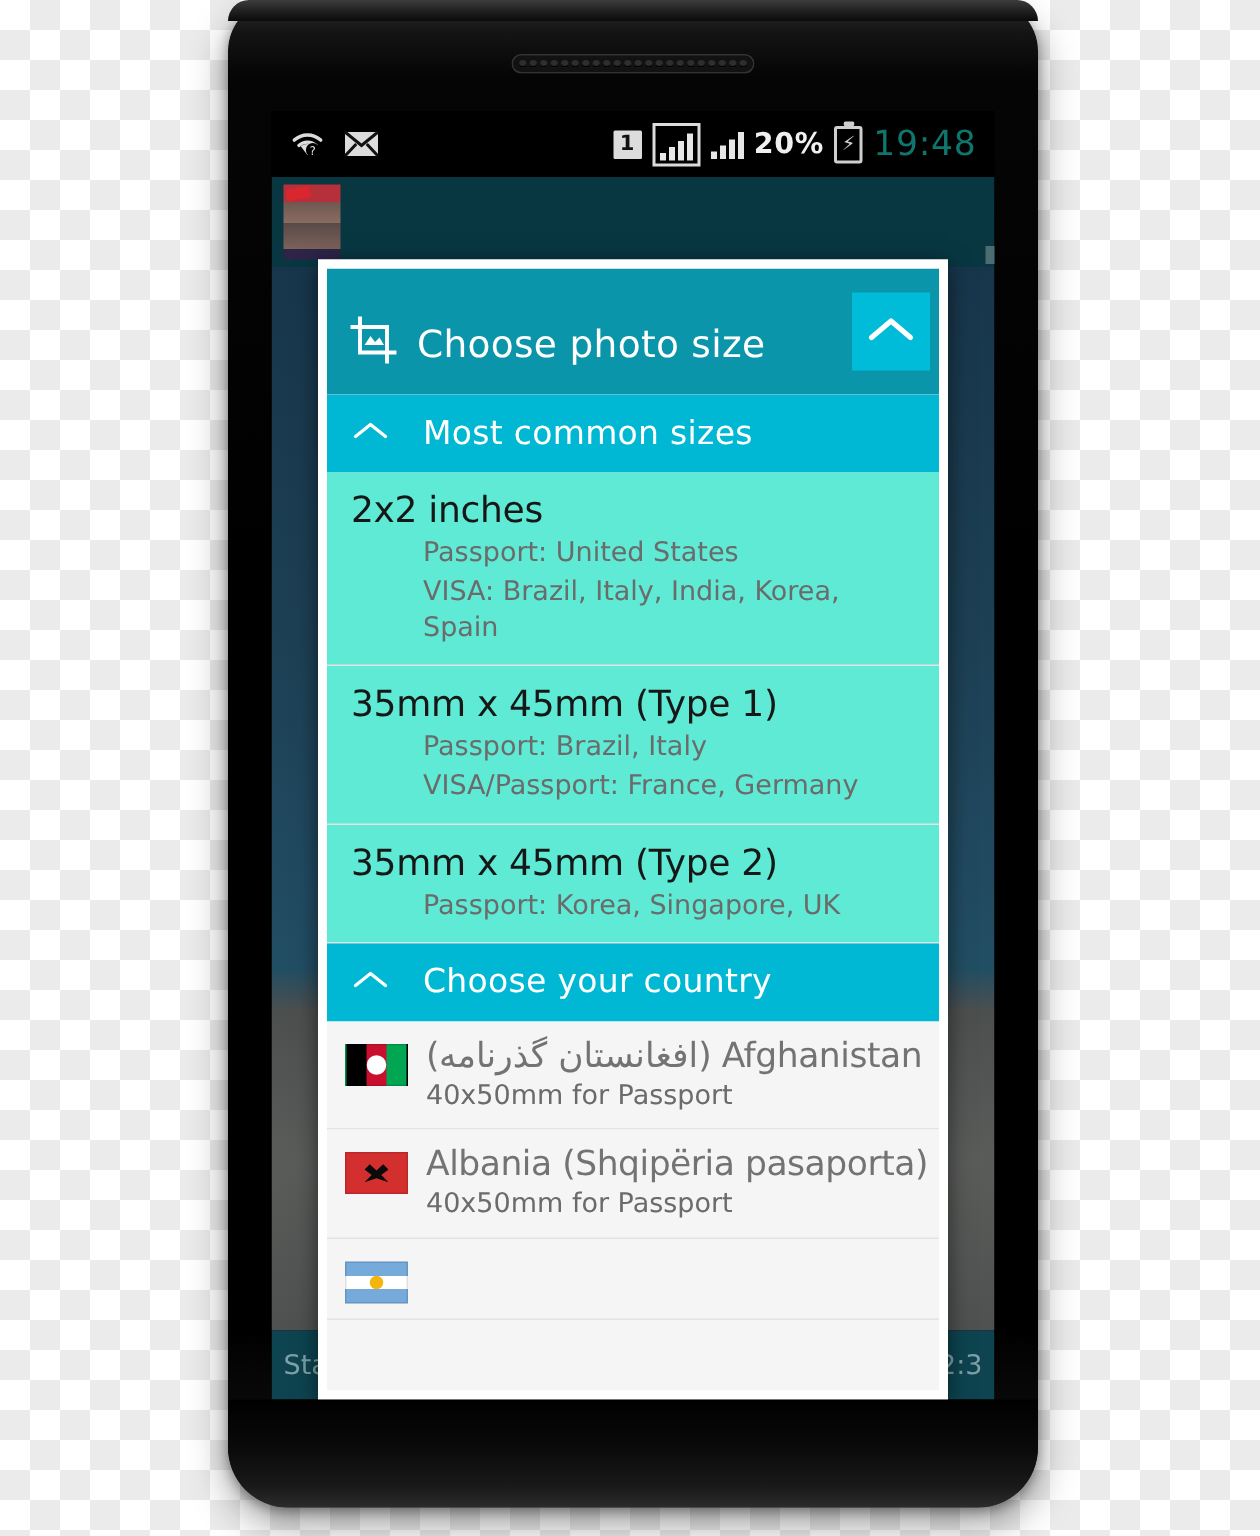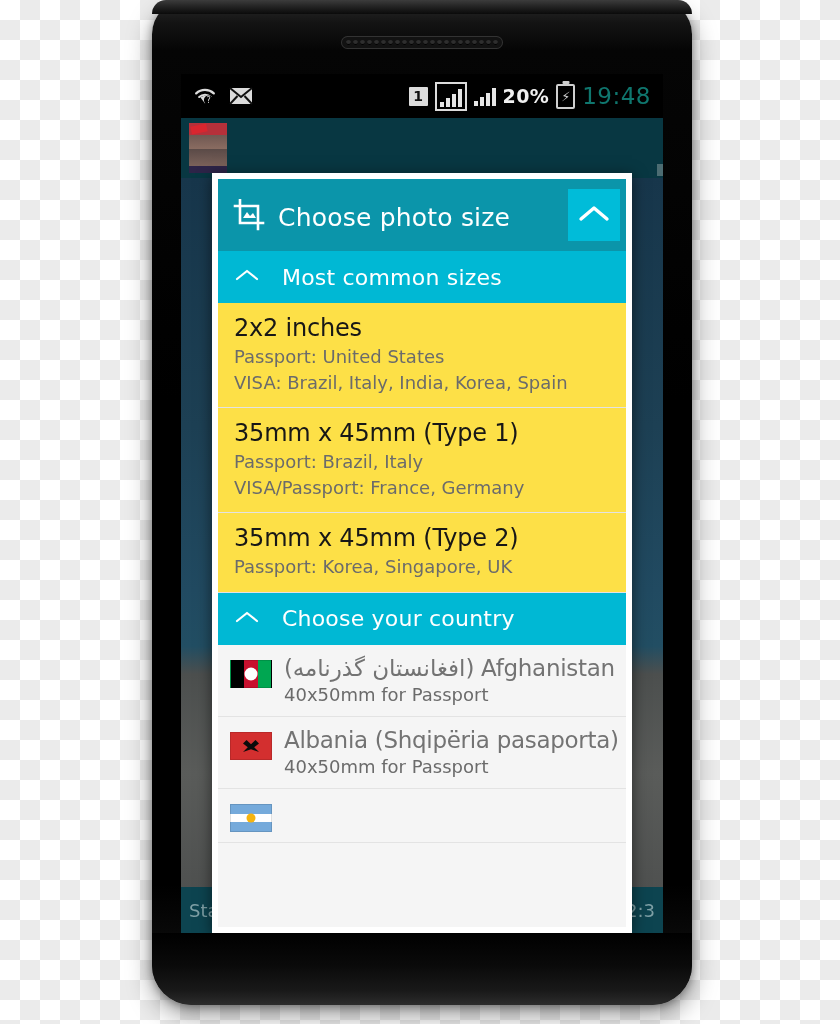--- a/index.html
+++ b/index.html
@@ -161,21 +161,21 @@
     overflow: hidden;
     display: flex; flex-direction: column;
     border: 6px solid #ffffff;
     box-sizing: border-box;
   }
   .dlg-header {
     flex: none;
     height: 68px;
     background: #0b95aa;
     display: flex; align-items: center;
-    padding: 4px 0 0 14px;
+    padding: 16px 0 0 14px;
     position: relative;
   }
   .dlg-title {
     color: #ffffff;
     font-family: "DejaVu Sans", sans-serif;
     font-size: 25px;
     font-weight: 400;
     margin-left: 12px;
     letter-spacing: .2px;
   }
@@ -203,36 +203,37 @@
     color: #ffffff;
     font-family: "DejaVu Sans", sans-serif;
     font-size: 22px;
     font-weight: 400;
     letter-spacing: .2px;
   }
 
   .row {
     padding: 10px 16px 12px 16px;
     border-bottom: 1px solid #e3e3e3;
-    background: #fde047;
+    background: #5eead4;
   }
   .row:last-child { border-bottom: none; }
   .row-title {
     font-family: "DejaVu Sans", sans-serif;
     font-size: 24px;
     color: #171717;
     line-height: 1.25;
     letter-spacing: -.2px;
   }
   .row-sub {
     font-family: "DejaVu Sans", sans-serif;
     font-size: 18px;
     color: #6b6b6b;
     line-height: 1.34;
     margin-top: 2px;
+    margin-left: 48px;
   }
 
   .crow {
     display: flex; align-items: flex-start; gap: 12px;
     padding: 9px 16px 10px 12px;
     border-bottom: 1px solid #e3e3e3;
     background: #f5f5f5;
   }
   .flag {
     flex: none;

